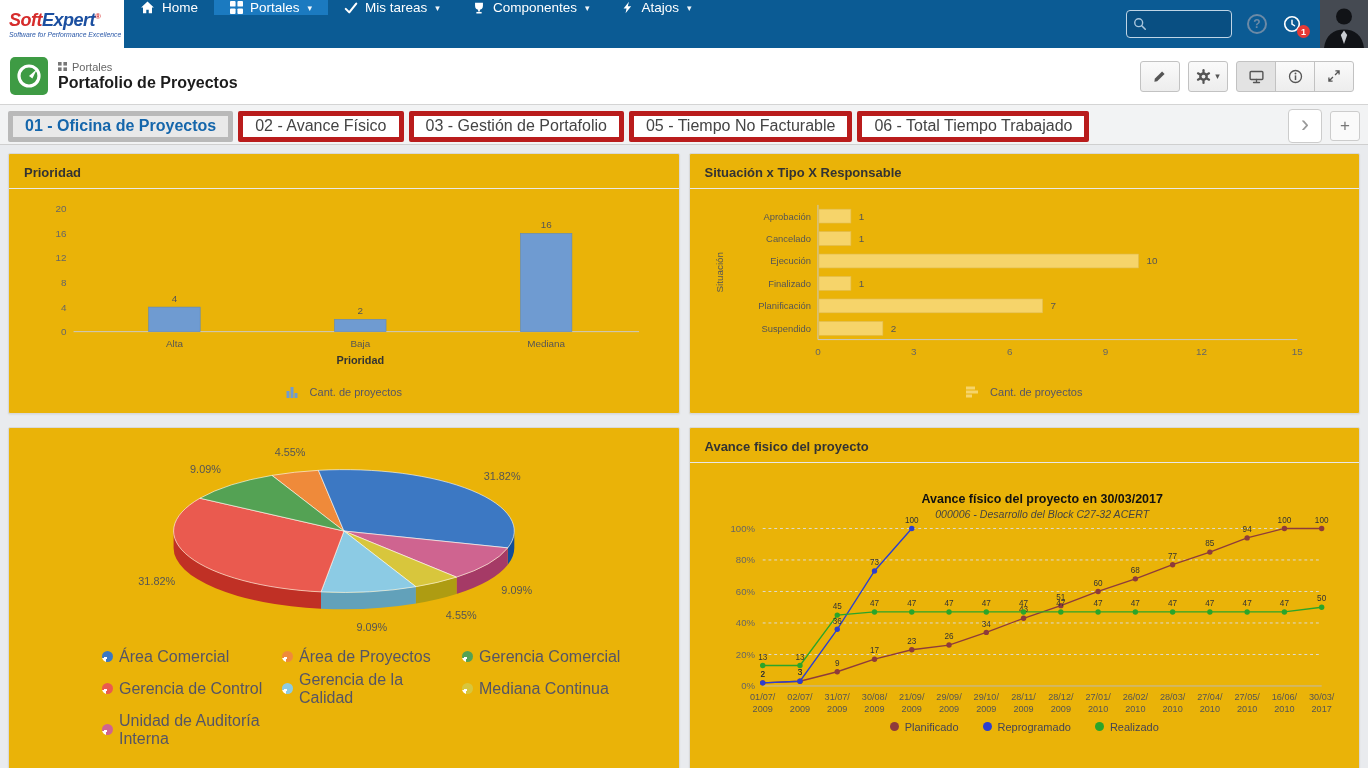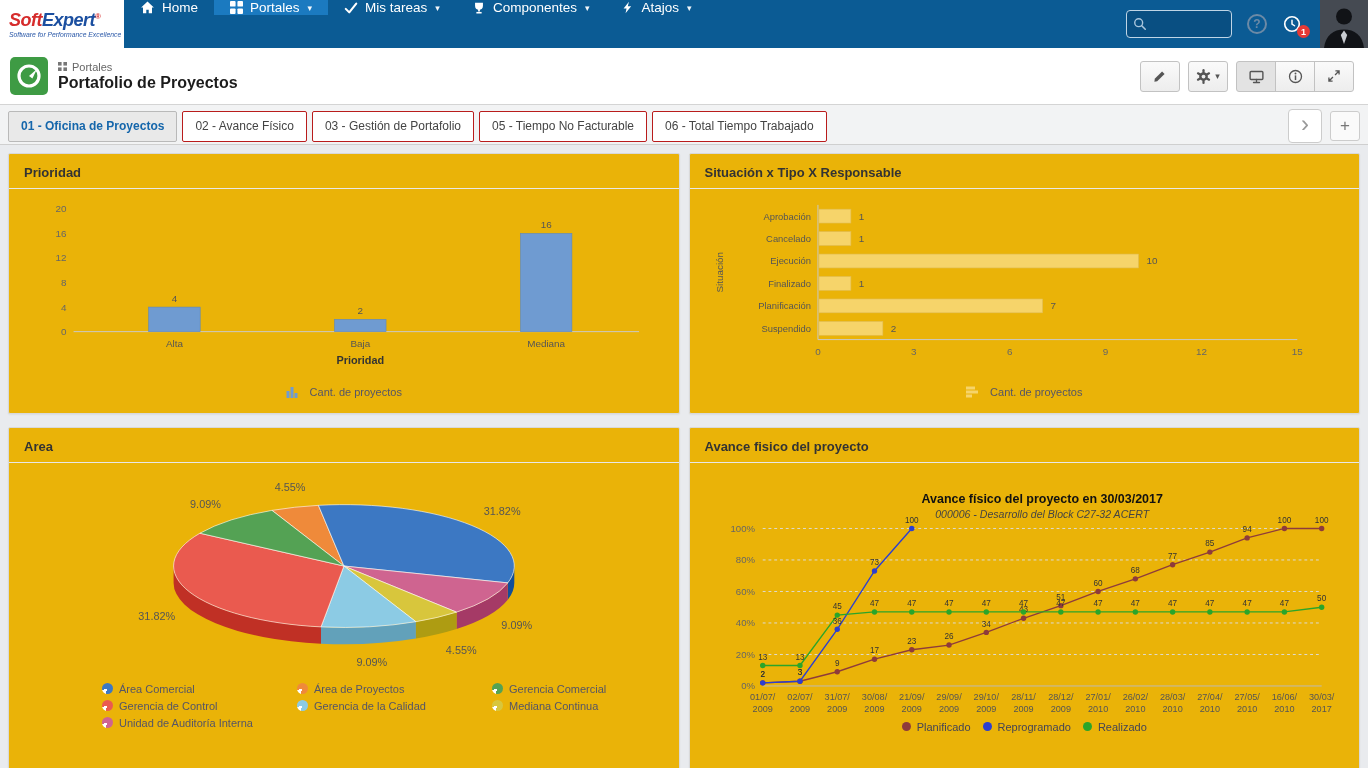--- a/index.html
+++ b/index.html
@@ -39,36 +39,36 @@
   .btn .caret2{font-size:9px;color:#555}
   .btn-group{display:flex}
   .btn-group .btn{border-radius:0;margin-left:-1px}
   .btn-group .btn:first-child{border-radius:3px 0 0 3px;margin-left:0}
   .btn-group .btn:last-child{border-radius:0 3px 3px 0}
   .btn.pressed{background:#e3e3e3}
 
   
   .tabbar{height:40px;background:#f2f3f4;border-bottom:1px solid #cfcfcf;display:flex;align-items:center;padding:3px 8px 0;gap:8px}
   .tabs{display:flex;gap:5px;flex:1;overflow:hidden;align-items:center}
-  .tab{height:31px;padding:0 12px;display:flex;align-items:center;background:#fff;border:1px solid #b91c1c;border-radius:2px;font-size:12px;color:#444;white-space:nowrap;cursor:pointer}
+  .tab{height:31px;padding:0 12px;display:flex;align-items:center;background:#fff;border:5px solid #b91c1c;border-radius:2px;font-size:16px;color:#444;white-space:nowrap;cursor:pointer}
   .tab.active{background:#e9e9e9;color:#1566ab;font-weight:bold;border-color:#b9b9b9}
   .tab-nav{width:34px;height:34px;background:#fff;border:1px solid #ccc;border-radius:4px;display:flex;align-items:center;justify-content:center;color:#999;font-size:24px;cursor:pointer;padding-bottom:4px}
   .tab-add{width:30px;height:30px;background:#fafafa;border:1px solid #ccc;border-radius:3px;display:flex;align-items:center;justify-content:center;color:#777;font-size:17px;cursor:pointer}
 
   
   .content{padding:8px;display:grid;grid-template-columns:1fr 1fr;grid-template-rows:261px 400px;gap:13px 9px}
   .card{background:#eab308;border:1px solid #d9d9d9;border-radius:2px;box-shadow:0 1px 2px rgba(0,0,0,.06);display:flex;flex-direction:column;overflow:hidden}
   .card-title{font-size:13px;font-weight:bold;color:#333;padding:11px 15px 8px;border-bottom:1px solid #e8e8e8}
   .card-body{flex:1;display:flex;flex-direction:column;align-items:center;padding:4px 8px 0}
   .card-body svg.chart{width:97%;height:auto}
   .chart-legend{display:flex;align-items:center;gap:12px;font-size:11px;color:#556;padding:3px 0 6px}
-  .pie-legend{display:grid;grid-template-columns:172px 172px 190px;gap:5px 23px;align-self:flex-start;margin-left:85px;padding:3px 0 8px;font-size:11px;color:#556}
+  .pie-legend{display:grid;grid-template-columns:172px 172px 190px;gap:5px 8px;align-self:flex-start;margin-left:85px;padding:3px 0 8px;font-size:16px;color:#556}
   .pl-item{display:flex;align-items:center;gap:6px}
   .pl-dot{width:11px;height:11px;border-radius:50%;flex:none}
-  .line-legend{display:flex;gap:12px;align-items:center;font-size:11px;color:#445;padding:2px 0 8px}
+  .line-legend{display:flex;gap:24px;align-items:center;font-size:11px;color:#445;padding:2px 0 8px}
   .ll-item{display:inline-flex;align-items:center;gap:6px}
   .ll-dot{width:9px;height:9px;border-radius:50%;display:inline-block}
 </style>
 </head>
 <body>
 
 <nav class="navbar">
   <div class="logo">
     <div class="logo-main"><span class="logo-soft">Soft</span><span class="logo-expert">Expert</span><span class="logo-reg">®</span></div>
     <div class="logo-tagline">Software for Performance Excellence</div>
@@ -325,21 +325,20 @@
                 <rect y="4.5" width="12" height="3"></rect>
                 <rect y="8.5" width="6" height="3"></rect>
               </g>
             </svg>
           </span>
           <span>Cant. de proyectos</span>
         </div>
       </div>
     </section>
     <section class="card">
-      <div class="card-title">Area</div>
       <div class="card-body">
         <svg viewBox="0 0 640 215" class="chart">
           <path d="M492 100 A172 62 0 0 1 485.4039458971117 117.00514838324027 v17 A172 62 0 0 0 492 117 Z" fill="#124e99"></path>
           <path d="M485.4039458971117 117.00514838324027 A172 62 0 0 1 433.6563608755267 146.53523906350517 v17 A172 62 0 0 0 485.4039458971117 134.00514838324028 Z" fill="#a53a66"></path>
           <path d="M433.6563608755267 146.53523906350517 A172 62 0 0 1 392.6413696325454 156.19931090612786 v17 A172 62 0 0 0 433.6563608755267 163.53523906350517 Z" fill="#ae9c12"></path>
           <path d="M392.6413696325454 156.19931090612786 A172 62 0 0 1 296.8391750949034 161.43532956320234 v17 A172 62 0 0 0 392.6413696325454 173.19931090612786 Z" fill="#62a1ba"></path>
           <path d="M296.8391750949034 161.43532956320234 A172 62 0 0 1 148 100.00000000000001 v17 A172 62 0 0 0 296.8391750949034 178.43532956320234 Z" fill="#c03025"></path>
           <path d="M320 100 L247.30965898059972 43.808917203727695 A172 62 0 0 1 294.2156970490344 38.70061002569115 Z" fill="#ef8a3a" stroke="#fff" stroke-width="0.6"></path>
           <text x="265.6280390291504" y="24.50427788659276" font-size="11" fill="#555" text-anchor="middle">4.55%</text>
           <path d="M320 100 L294.2156970490344 38.70061002569115 A172 62 0 0 1 485.4039458971117 117.00514838324027 Z" fill="#3c78c3" stroke="#fff" stroke-width="0.6"></path>

